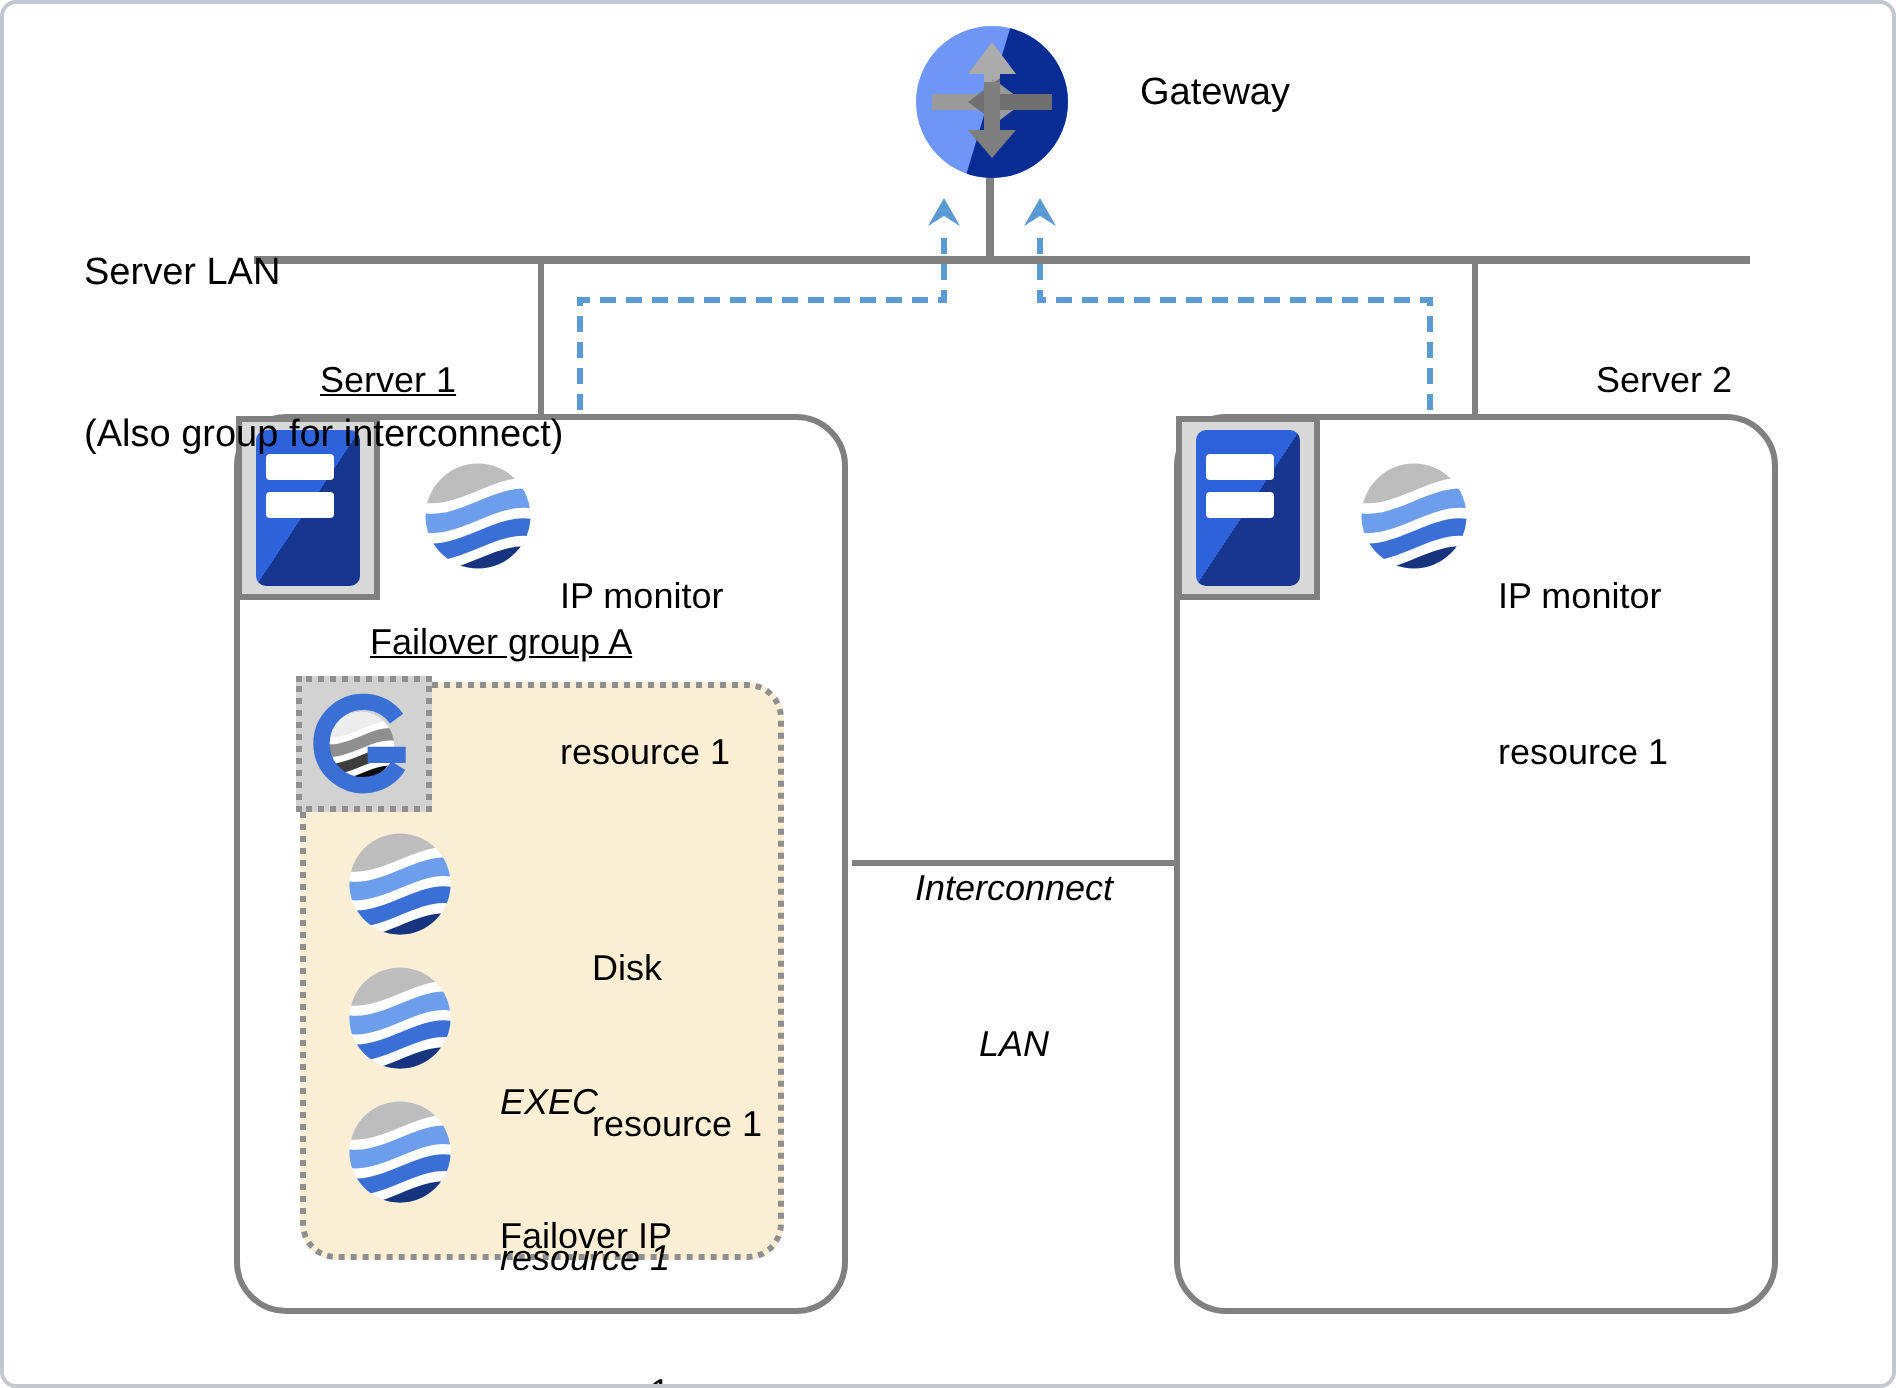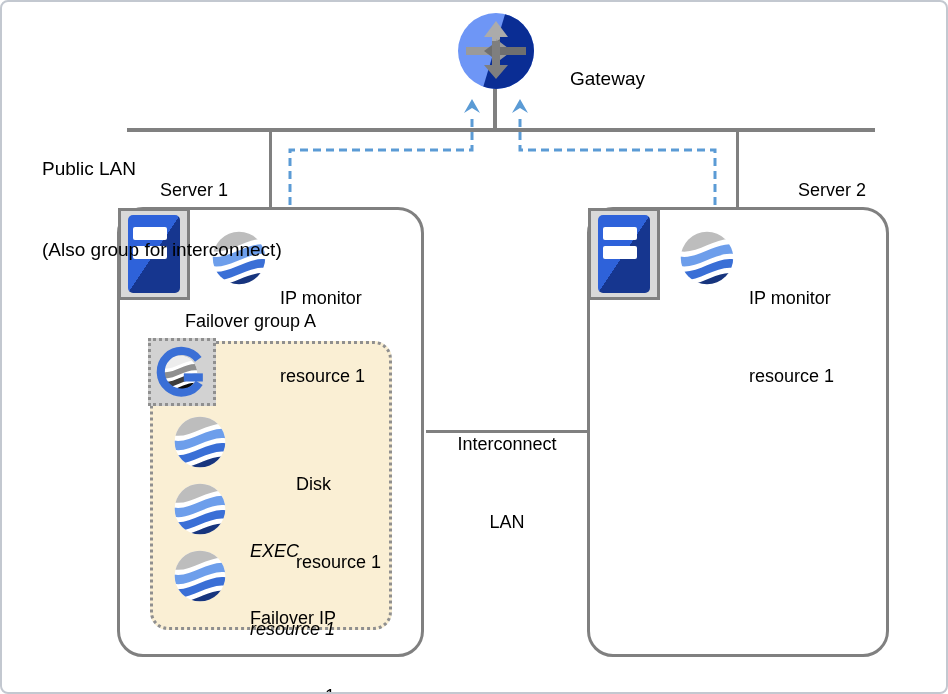--- a/index.html
+++ b/index.html
@@ -2,21 +2,21 @@
 <html><head>
 <meta charset="utf-8">
 <style>
   html,body{margin:0;padding:0;background:#fff;}
   body{font-family:"Liberation Sans","DejaVu Sans",sans-serif;}
   .canvas{
     position:relative;width:948px;height:694px;box-sizing:border-box;
     background:#ffffff;border:2px solid #c3c8d0;border-radius:8px;overflow:hidden;
   }
   .lbl{position:absolute;color:#000;font-size:18px;line-height:26px;white-space:pre;}
-  .lbl19{font-size:19px;line-height:27px;margin-top:32px;}
+  .lbl19{font-size:19px;line-height:27px;}
   .server-box{
     position:absolute;border:3px solid #808080;border-radius:26px;background:#ffffff;
     box-sizing:border-box;z-index:1;
   }
   .group-box{
     position:absolute;border:3px dotted #8f8f8f;border-radius:18px;background:#FAEFD4;
     box-sizing:border-box;z-index:2;
   }
   .group-icon-sq{
     position:absolute;border:3px dotted #8f8f8f;background:#d2d2d2;box-sizing:border-box;
@@ -104,25 +104,25 @@
     <path d="M713,203 V148 H518 V112" fill="none" stroke="#5B9BD5" stroke-width="3" stroke-dasharray="8 5"></path>
     <path d="M518,97 l-8,14 l8,-5 l8,5 Z" fill="#5B9BD5"></path>
   </svg>
 
   <svg class="icon" style="left:454px;top:9px;" width="80" height="80">
       <use href="#gateway-sym"></use>
     </svg>
   <div class="lbl lbl19 txt" style="left:568px;top:31px;">Gateway</div>
 
   <div class="lbl lbl19 txt" style="left:40px;top:67px;">
-    <div>Public LAN</div>
+    <div>Server LAN</div>
     <div>(Also group for interconnect)</div>
   </div>
 
-  <div class="lbl txt" style="left:158px;top:175px;">Server 1</div>
+  <div class="lbl txt" style="left:158px;top:175px;text-decoration:underline;">Server 1</div>
   <div class="lbl txt" style="left:796px;top:175px;">Server 2</div>
 
   <svg class="icon" style="left:116px;top:206px;" width="72" height="92">
       <use href="#server-sym"></use>
     </svg>
   <svg class="icon" style="left:586px;top:206px;" width="72" height="92">
       <use href="#server-sym"></use>
     </svg>
 
   <svg class="icon" style="left:209px;top:228px;" width="56" height="56">
@@ -134,21 +134,21 @@
   </div>
 
   <svg class="icon" style="left:677px;top:228px;" width="56" height="56">
       <use href="#globe-blue"></use>
     </svg>
   <div class="lbl txt" style="left:747px;top:231px;">
     <div>IP monitor</div>
     <div>resource 1</div>
   </div>
 
-  <div class="lbl txt" style="left:183px;top:306px;">Failover group A</div>
+  <div class="lbl txt" style="left:183px;top:306px;text-decoration:underline;">Failover group A</div>
   <div class="group-icon-sq" style="left:146px;top:336px;width:68px;height:68px;">
     <svg width="58" height="58">
         <use href="#group-g-sym"></use>
       </svg>
   </div>
 
   <svg class="icon" style="left:171px;top:413px;" width="54" height="54">
       <use href="#globe-blue"></use>
     </svg>
   <div class="lbl txt" style="left:248px;top:417px;margin-left:46px;">
@@ -165,18 +165,18 @@
   </div>
 
   <svg class="icon" style="left:171px;top:547px;" width="54" height="54">
       <use href="#globe-blue"></use>
     </svg>
   <div class="lbl txt" style="left:248px;top:551px;">
     <div>Failover IP</div>
     <div>resource 1</div>
   </div>
 
-  <div class="lbl txt center" style="left:425px;top:377px;width:160px;">
+  <div class="lbl txt center" style="left:425px;top:377px;width:160px;font-style:italic;">
     <div>Interconnect</div>
     <div>LAN</div>
   </div>
 
 </div>
 
 </body></html>

